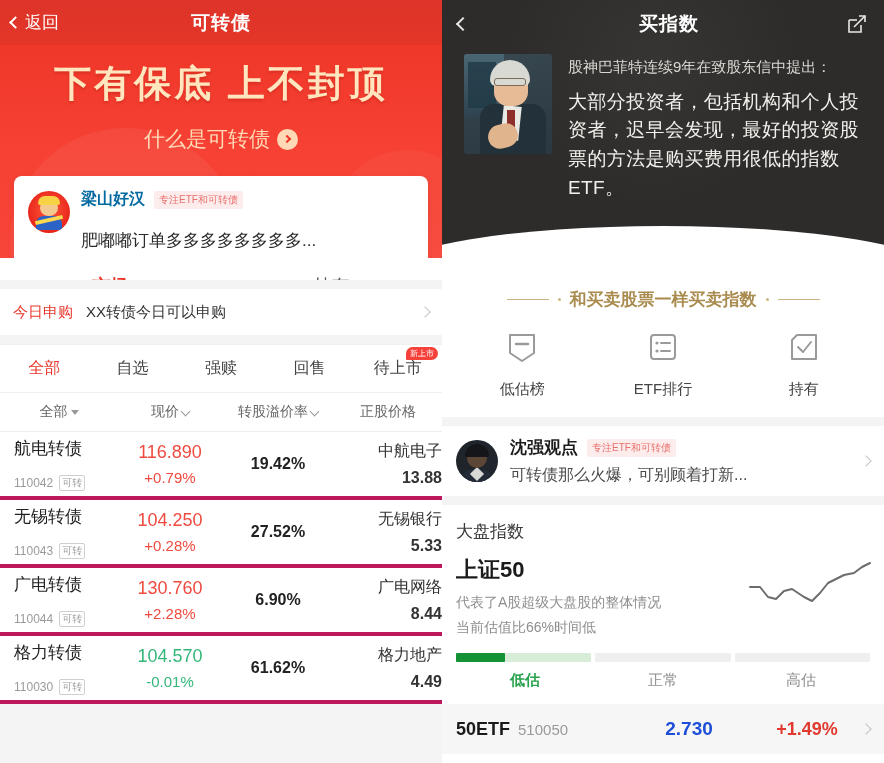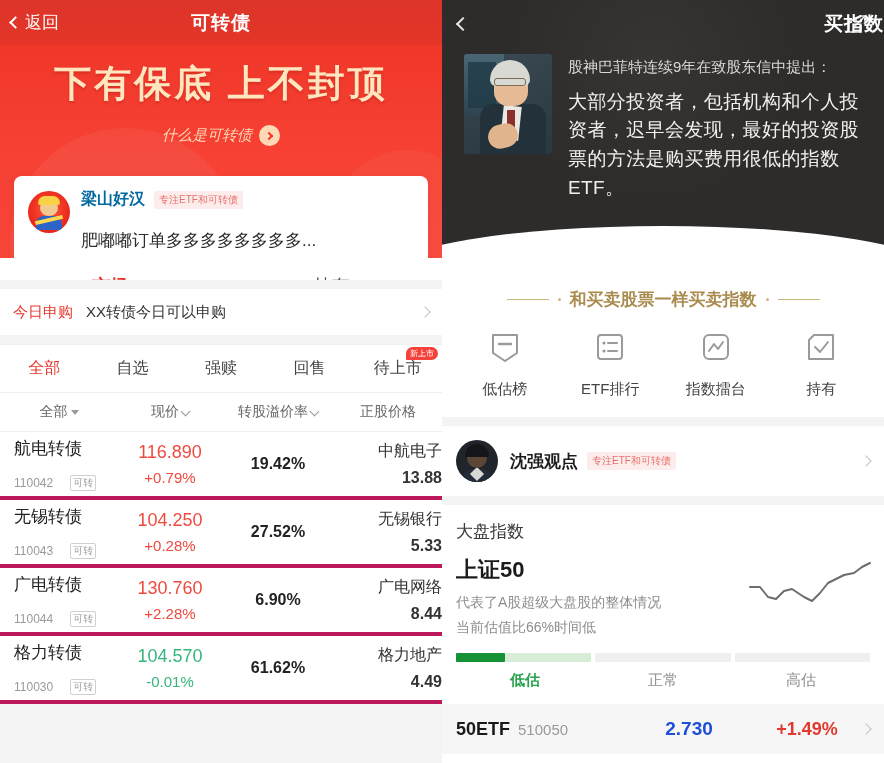--- a/index.html
+++ b/index.html
@@ -50,21 +50,21 @@
   }
   .slogan {
     position: relative; z-index: 3; text-align: center;
     margin-top: 14px; color: #ffe6bf;
     font-size: 37px; font-weight: 700; letter-spacing: 3px;
     text-shadow: 0 2px 3px rgba(140,10,0,0.25);
   }
   .sub-link {
     position: relative; z-index: 3; margin-top: 16px;
     display: flex; align-items: center; justify-content: center; gap: 7px;
-    color: #ffd9b5; font-size: 15px; cursor: pointer; font-style: italic;
+    color: #ffd9b5; font-size: 21px; cursor: pointer;
   }
   .circ-arrow {
     width: 21px; height: 21px; border-radius: 50%;
     background: #ffd9b5; display: inline-flex;
     align-items: center; justify-content: center;
   }
   .circ-arrow i {
     width: 6px; height: 6px; border-top: 2px solid #f0382a;
     border-right: 2px solid #f0382a; transform: rotate(45deg);
     margin-left: -2px; display: block;
@@ -165,21 +165,21 @@
     border-left: 1.5px solid #999; border-bottom: 1.5px solid #999;
     transform: rotate(-45deg); margin-bottom: 2px;
   }
   .rows { background: #fff; }
   .row-l {
     height: 68px; display: flex; align-items: center;
     border-bottom: 4px solid #be185d;
   }
   .c-name { width: 118px; padding-left: 14px; }
   .c-name .nm { font-size: 17px; color: #222; }
-  .c-name .sub { margin-top: 15px; display: flex; align-items: center; gap: 17px; }
+  .c-name .sub { margin-top: 15px; display: flex; align-items: center; gap: 6px; }
   .c-name .code { font-size: 12px; color: #9a9a9a; }
   .c-name .kz {
     font-size: 10px; color: #9a9a9a; border: 1px solid #cfcfcf;
     padding: 0 2px; border-radius: 2px;
   }
   .c-price { width: 104px; text-align: center; }
   .c-price .p { font-size: 18px; }
   .c-price .d { font-size: 15px; margin-top: 6px; }
   .up { color: #ef4a3f; }
   .down { color: #35b67a; }
@@ -207,21 +207,21 @@
   }
   .navbar-r {
     position: relative; z-index: 4; height: 48px;
     display: flex; align-items: center; padding: 0 16px;
   }
   .chev-r-white {
     width: 10px; height: 10px; border-left: 2px solid #e6e6e6;
     border-bottom: 2px solid #e6e6e6; transform: rotate(45deg); cursor: pointer;
   }
   .navtitle-r {
-    position: absolute; left: 12px; right: 0; text-align: right;
+    position: absolute; left: 12px; right: 0; text-align: center;
     color: #fff; font-size: 19px; font-weight: 700; letter-spacing: 1px;
     pointer-events: none;
   }
   .share-ic { margin-left: auto; cursor: pointer; line-height: 0; }
   .quote-wrap {
     position: relative; z-index: 3; display: flex; gap: 16px;
     padding: 6px 20px 0 22px;
   }
   .portrait {
     width: 88px; height: 100px; flex: 0 0 88px; border-radius: 3px;
@@ -605,29 +605,20 @@
               <path d="M15 12 L24 12" stroke="#9a9a9a" stroke-width="2" stroke-linecap="round"></path>
             <circle cx="11" cy="20" r="1.6" fill="#9a9a9a"></circle>
               <path d="M15 20 L24 20" stroke="#9a9a9a" stroke-width="2" stroke-linecap="round"></path>
           </svg>
         </span>
         <span class="ig-label">ETF排行</span>
       </div>
       <div class="ig-item">
         <span>
           <svg width="34" height="34" viewBox="0 0 34 34">
-            <rect x="5" y="4" width="24" height="24" rx="5" fill="none" stroke="#9a9a9a" stroke-width="2"></rect>
-            <path d="M10 20 L15 13 L19 18 L24 11" fill="none" stroke="#9a9a9a" stroke-width="2" stroke-linecap="round" stroke-linejoin="round"></path>
-          </svg>
-        </span>
-        <span class="ig-label">指数擂台</span>
-      </div>
-      <div class="ig-item">
-        <span>
-          <svg width="34" height="34" viewBox="0 0 34 34">
             <path d="M5 9 L5 28 L29 28 L29 4 L10 4 Z" fill="none" stroke="#9a9a9a" stroke-width="2" stroke-linejoin="round"></path>
             <path d="M11 16 L16 21 L24 11" fill="none" stroke="#9a9a9a" stroke-width="2" stroke-linecap="round" stroke-linejoin="round"></path>
           </svg>
         </span>
         <span class="ig-label">持有</span>
       </div>
     </div>
 
     <div class="thin-gap"></div>
 
@@ -636,20 +627,21 @@
         <span class="ar-body"></span>
           <span class="ar-collar"></span>
         <span class="ar-face"></span>
           <span class="ar-hair"></span>
       </div>
       <div class="ar-meta">
         <div class="ar-top">
           <span class="ar-name">沈强观点</span>
           <span class="ar-tag">专注ETF和可转债</span>
         </div>
+        <div class="ar-desc">可转债那么火爆，可别顾着打新...</div>
       </div>
       <span class="chev-r"></span>
     </div>
 
     <div class="thin-gap"></div>
 
     <div class="idx-block">
       <div class="idx-cat">大盘指数</div>
       <div class="idx-name">上证50</div>
       <div class="idx-d1">代表了A股超级大盘股的整体情况</div>

